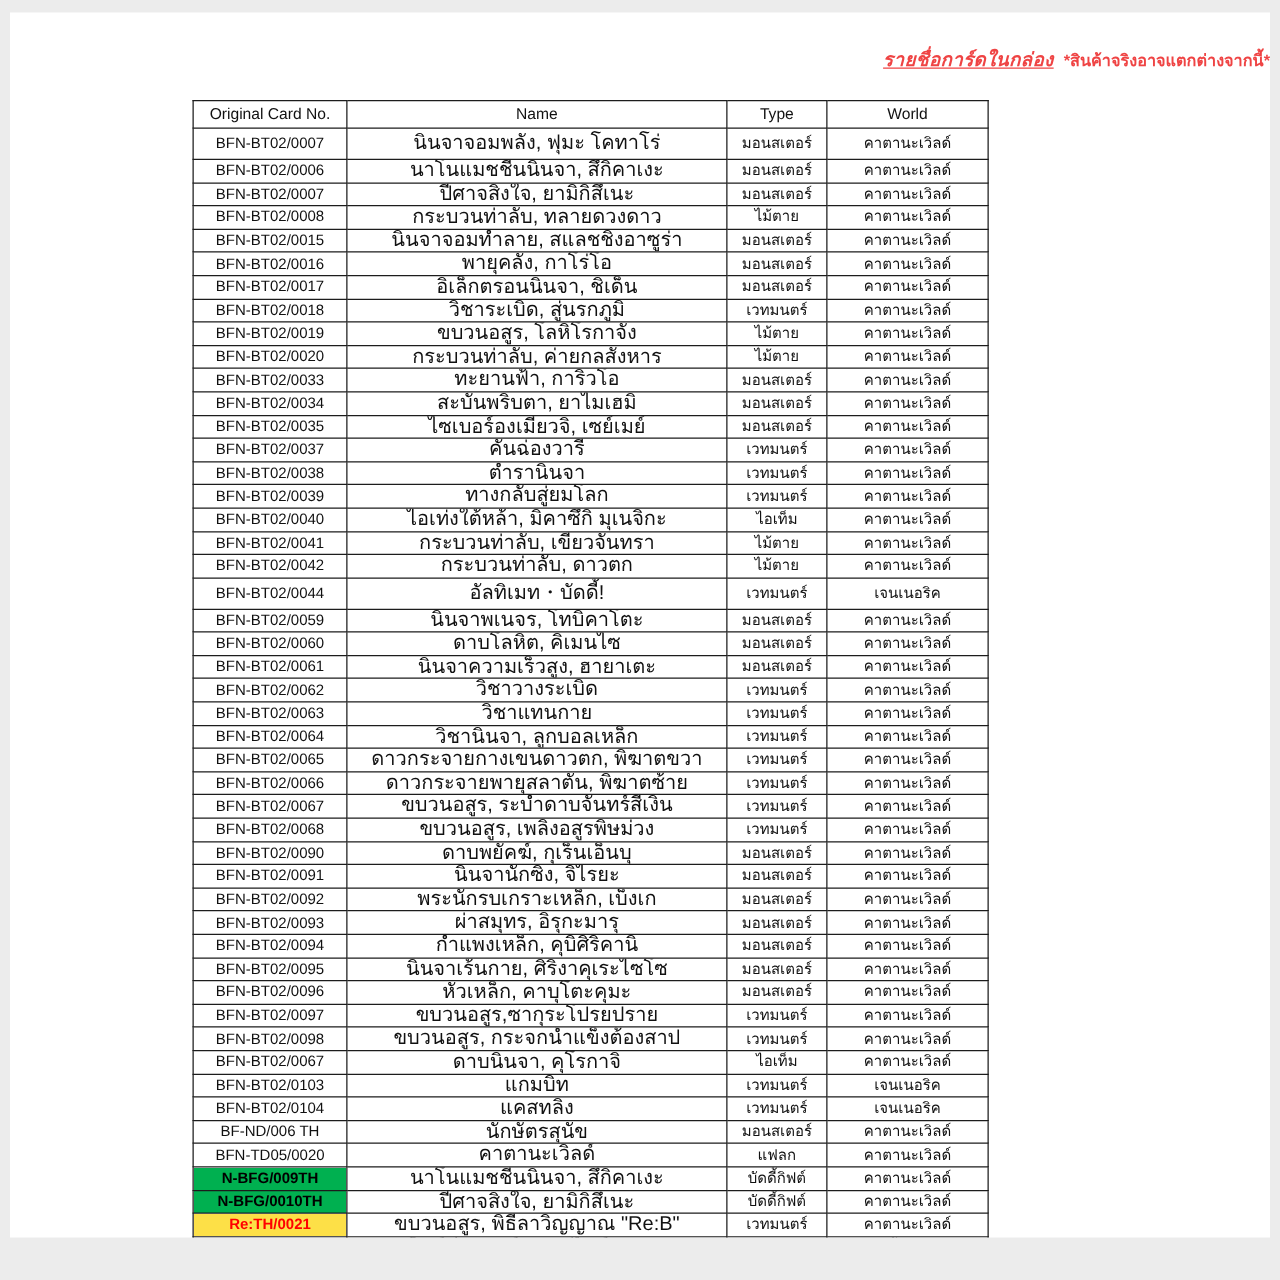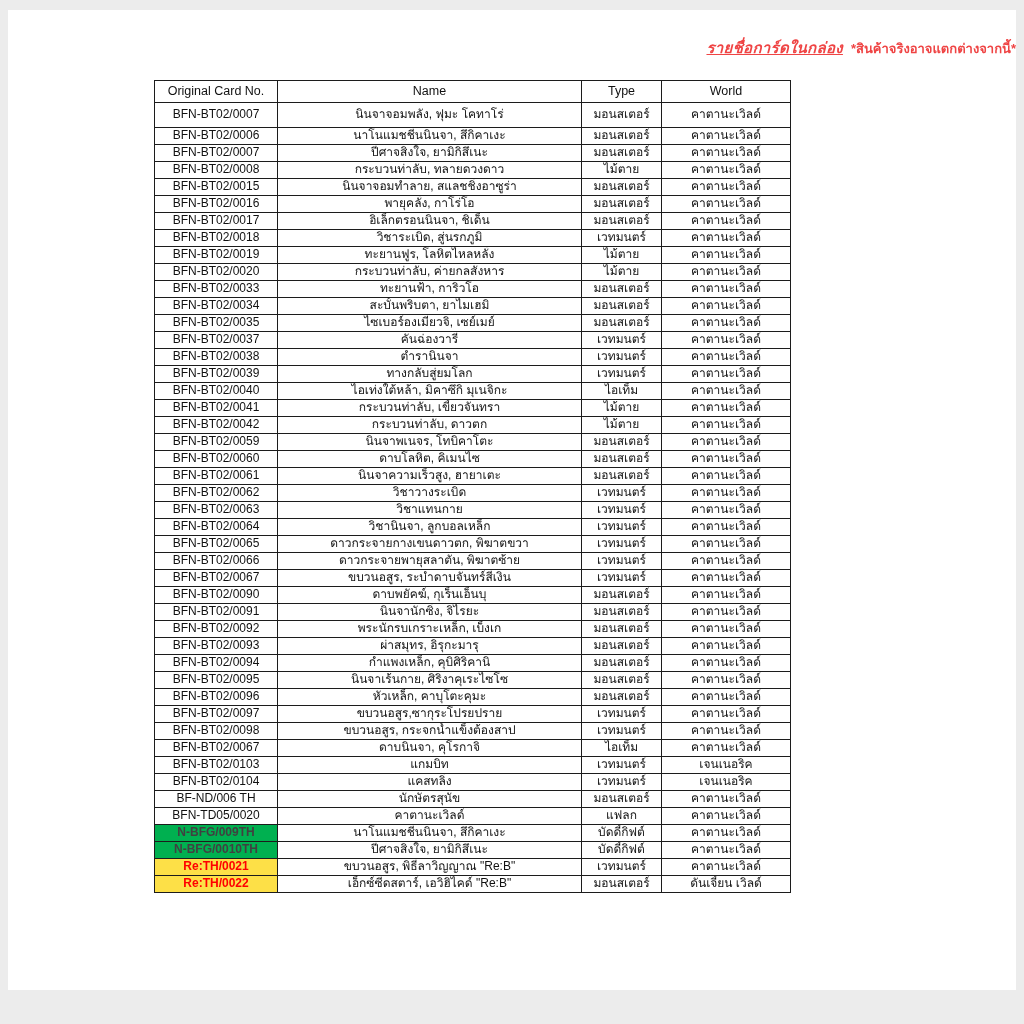--- a/index.html
+++ b/index.html
@@ -29,23 +29,23 @@
   }
   table.cards th,table.cards td{
     border:1px solid #1c1c1c;
     padding:0 3px;height:16px;
     text-align:center;vertical-align:middle;
     overflow:hidden;white-space:nowrap;
     line-height:1.1;
   }
   table.cards th{font-weight:normal;height:21px;font-size:12.5px;}
   tr.tall td{height:24px;}
-  td.hl-green{background:#00B050;color:#404040;font-weight:bold;}
+  td.hl-green{background:#00B050;color:#000000;font-weight:bold;}
   td.hl-yellow{background:#fde047;color:#ff0000;font-weight:bold;}
-  td.c-name{font-size:12px;}
+  td.c-name{font-size:16px;}
 </style>
 </head>
 <body>
 
 <div class="page">
 
   <div class="title-wrap">
     <span class="title-main">รายชื่อการ์ดในกล่อง</span><span class="title-note">*สินค้าจริงอาจแตกต่างจากนี้*</span>
   </div>
 
@@ -108,21 +108,21 @@
     <td class="c-world">คาตานะเวิลด์</td>
   </tr>
         <tr>
     <td class="c-no">BFN-BT02/0018</td>
     <td class="c-name">วิชาระเบิด, สู่นรกภูมิ</td>
     <td class="c-type">เวทมนตร์</td>
     <td class="c-world">คาตานะเวิลด์</td>
   </tr>
         <tr>
     <td class="c-no">BFN-BT02/0019</td>
-    <td class="c-name">ทะยานฟูร, โลหิตไหลหลั่ง</td>
+    <td class="c-name">ขบวนอสูร, โลหิโรกาจั่ง</td>
     <td class="c-type">ไม้ตาย</td>
     <td class="c-world">คาตานะเวิลด์</td>
   </tr>
         <tr>
     <td class="c-no">BFN-BT02/0020</td>
     <td class="c-name">กระบวนท่าลับ, ค่ายกลสังหาร</td>
     <td class="c-type">ไม้ตาย</td>
     <td class="c-world">คาตานะเวิลด์</td>
   </tr>
         <tr>
@@ -172,20 +172,26 @@
     <td class="c-name">กระบวนท่าลับ, เขี้ยวจันทรา</td>
     <td class="c-type">ไม้ตาย</td>
     <td class="c-world">คาตานะเวิลด์</td>
   </tr>
         <tr>
     <td class="c-no">BFN-BT02/0042</td>
     <td class="c-name">กระบวนท่าลับ, ดาวตก</td>
     <td class="c-type">ไม้ตาย</td>
     <td class="c-world">คาตานะเวิลด์</td>
   </tr>
+        <tr class="tall">
+    <td class="c-no">BFN-BT02/0044</td>
+    <td class="c-name">อัลทิเมท・บัดดี้!</td>
+    <td class="c-type">เวทมนตร์</td>
+    <td class="c-world">เจนเนอริค</td>
+  </tr>
         <tr>
     <td class="c-no">BFN-BT02/0059</td>
     <td class="c-name">นินจาพเนจร, โทบิคาโตะ</td>
     <td class="c-type">มอนสเตอร์</td>
     <td class="c-world">คาตานะเวิลด์</td>
   </tr>
         <tr>
     <td class="c-no">BFN-BT02/0060</td>
     <td class="c-name">ดาบโลหิต, คิเมนไซ</td>
     <td class="c-type">มอนสเตอร์</td>
@@ -223,20 +229,26 @@
   </tr>
         <tr>
     <td class="c-no">BFN-BT02/0066</td>
     <td class="c-name">ดาวกระจายพายุสลาตัน, พิฆาตซ้าย</td>
     <td class="c-type">เวทมนตร์</td>
     <td class="c-world">คาตานะเวิลด์</td>
   </tr>
         <tr>
     <td class="c-no">BFN-BT02/0067</td>
     <td class="c-name">ขบวนอสูร, ระบำดาบจันทร์สีเงิน</td>
+    <td class="c-type">เวทมนตร์</td>
+    <td class="c-world">คาตานะเวิลด์</td>
+  </tr>
+        <tr>
+    <td class="c-no">BFN-BT02/0068</td>
+    <td class="c-name">ขบวนอสูร, เพลิงอสูรพิษม่วง</td>
     <td class="c-type">เวทมนตร์</td>
     <td class="c-world">คาตานะเวิลด์</td>
   </tr>
         <tr>
     <td class="c-no">BFN-BT02/0090</td>
     <td class="c-name">ดาบพยัคฆ์, กุเร็นเอ็นบุ</td>
     <td class="c-type">มอนสเตอร์</td>
     <td class="c-world">คาตานะเวิลด์</td>
   </tr>
         <tr>

